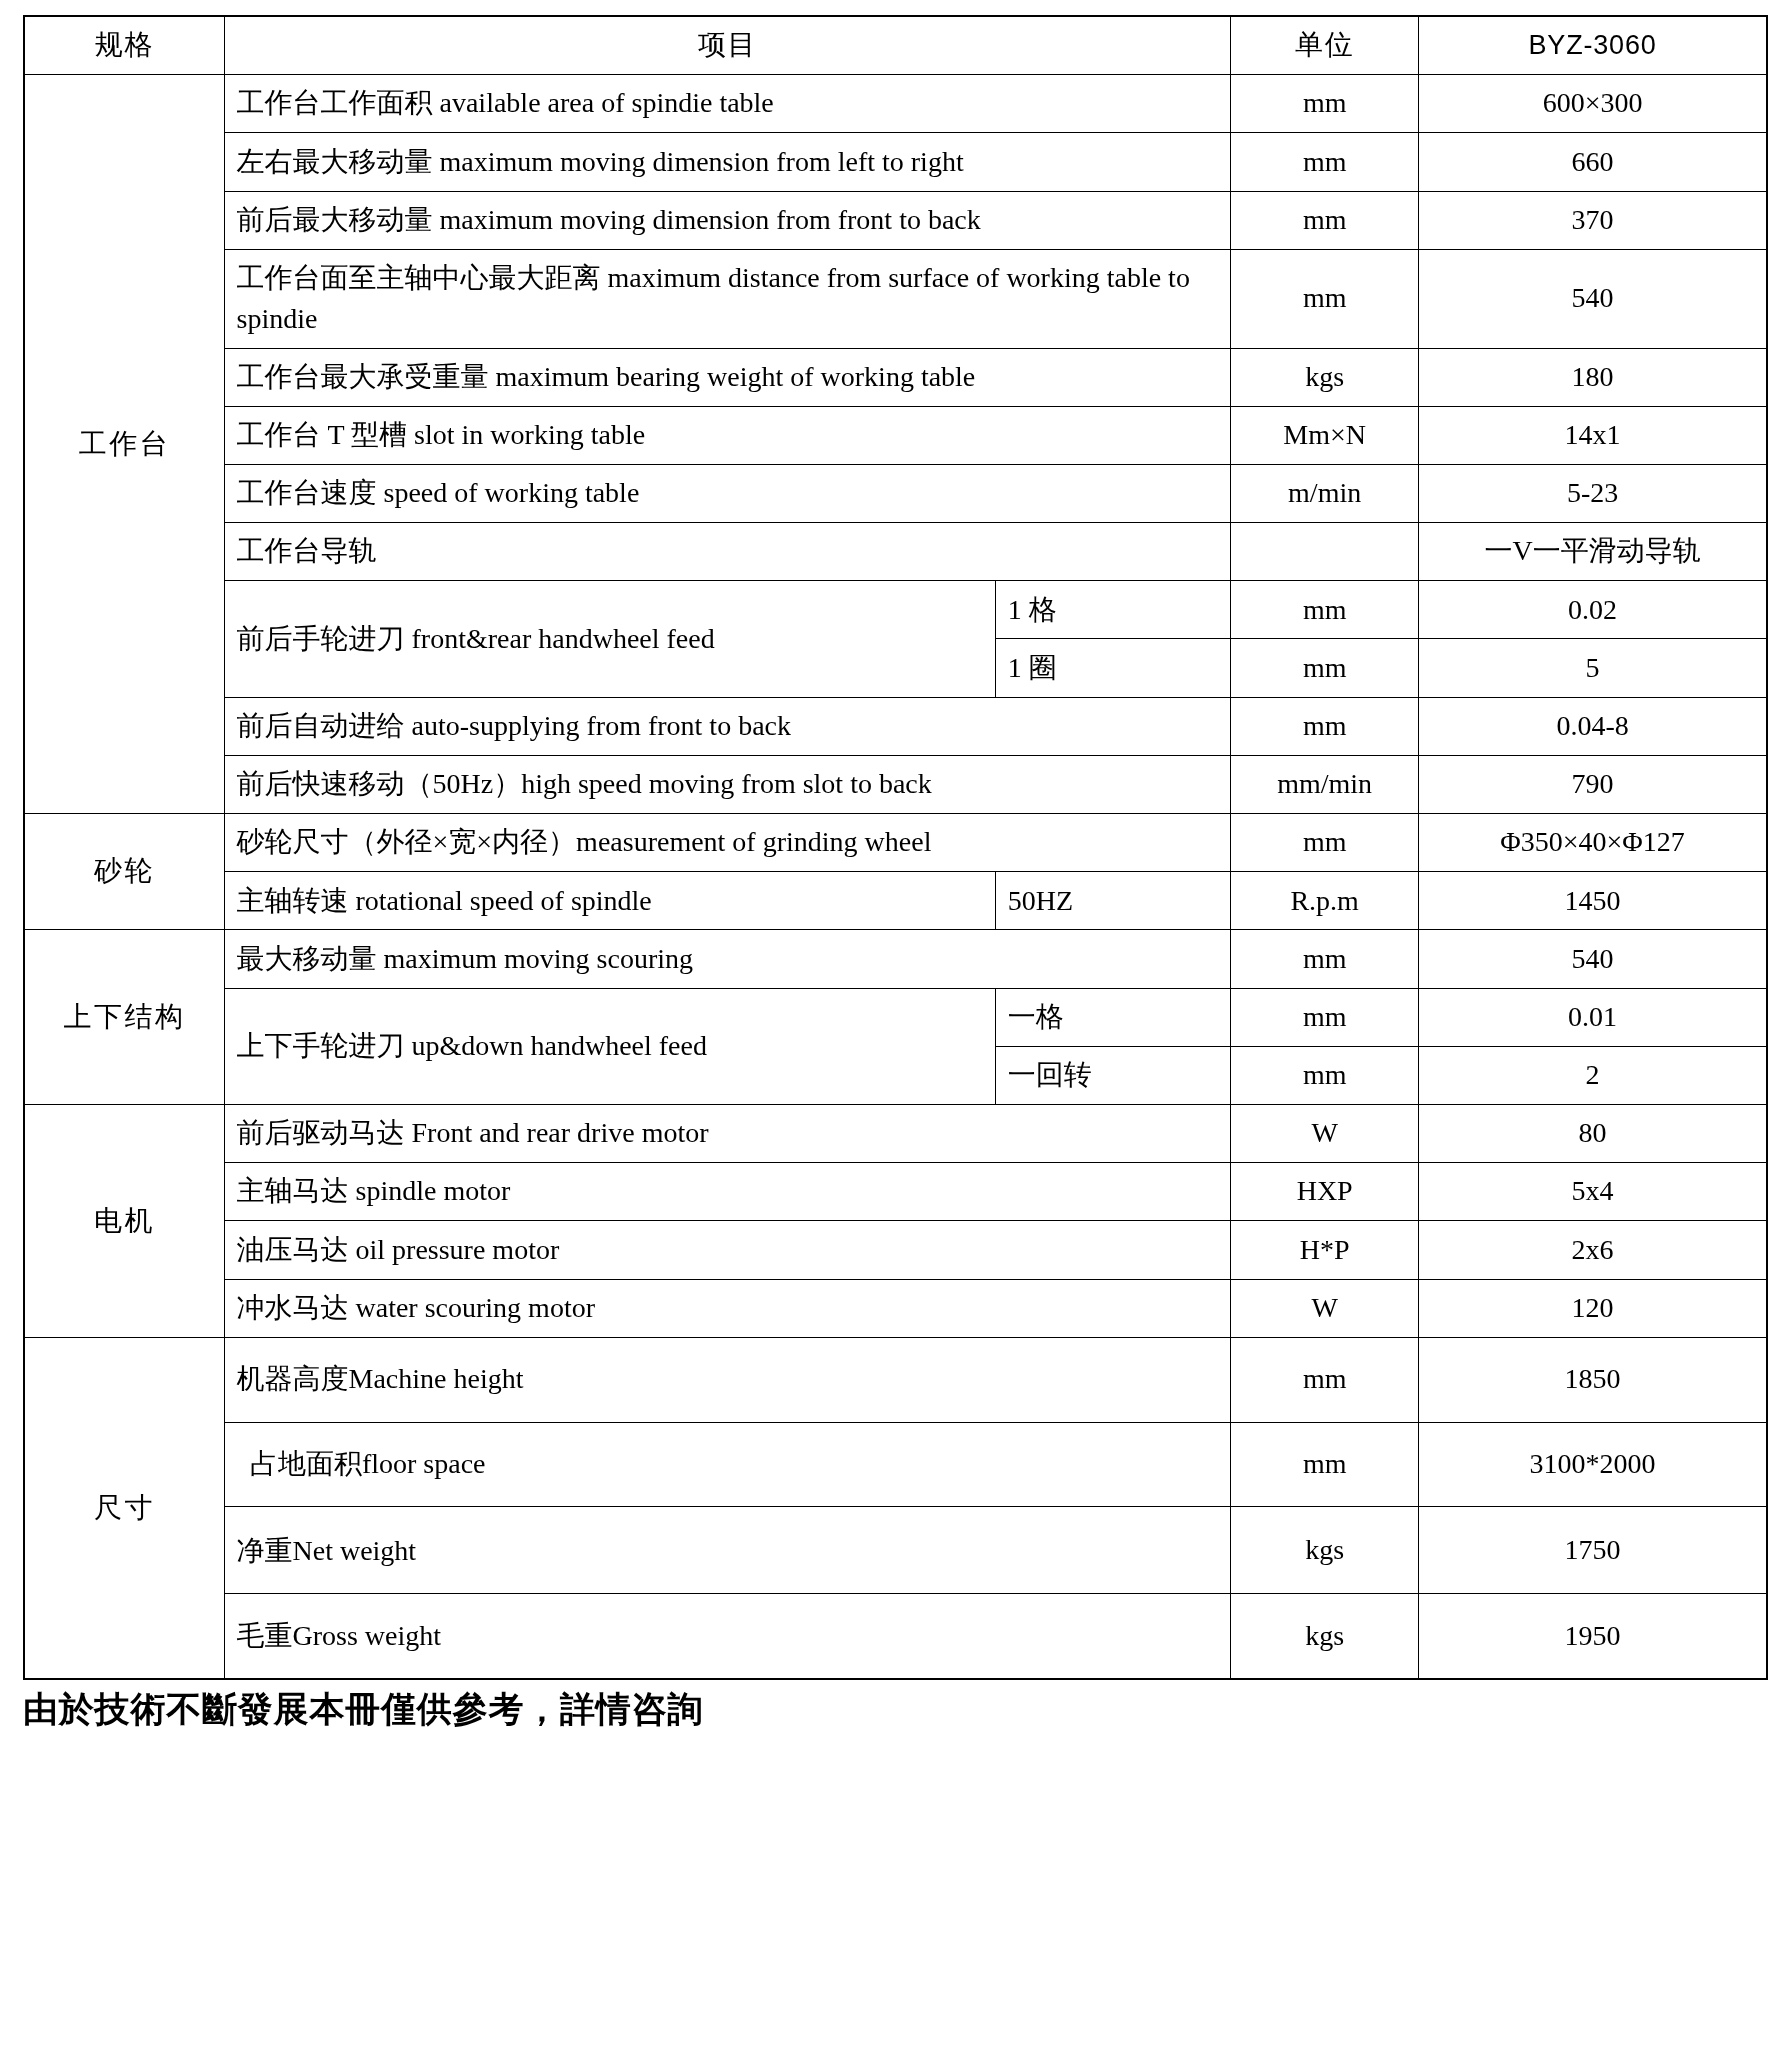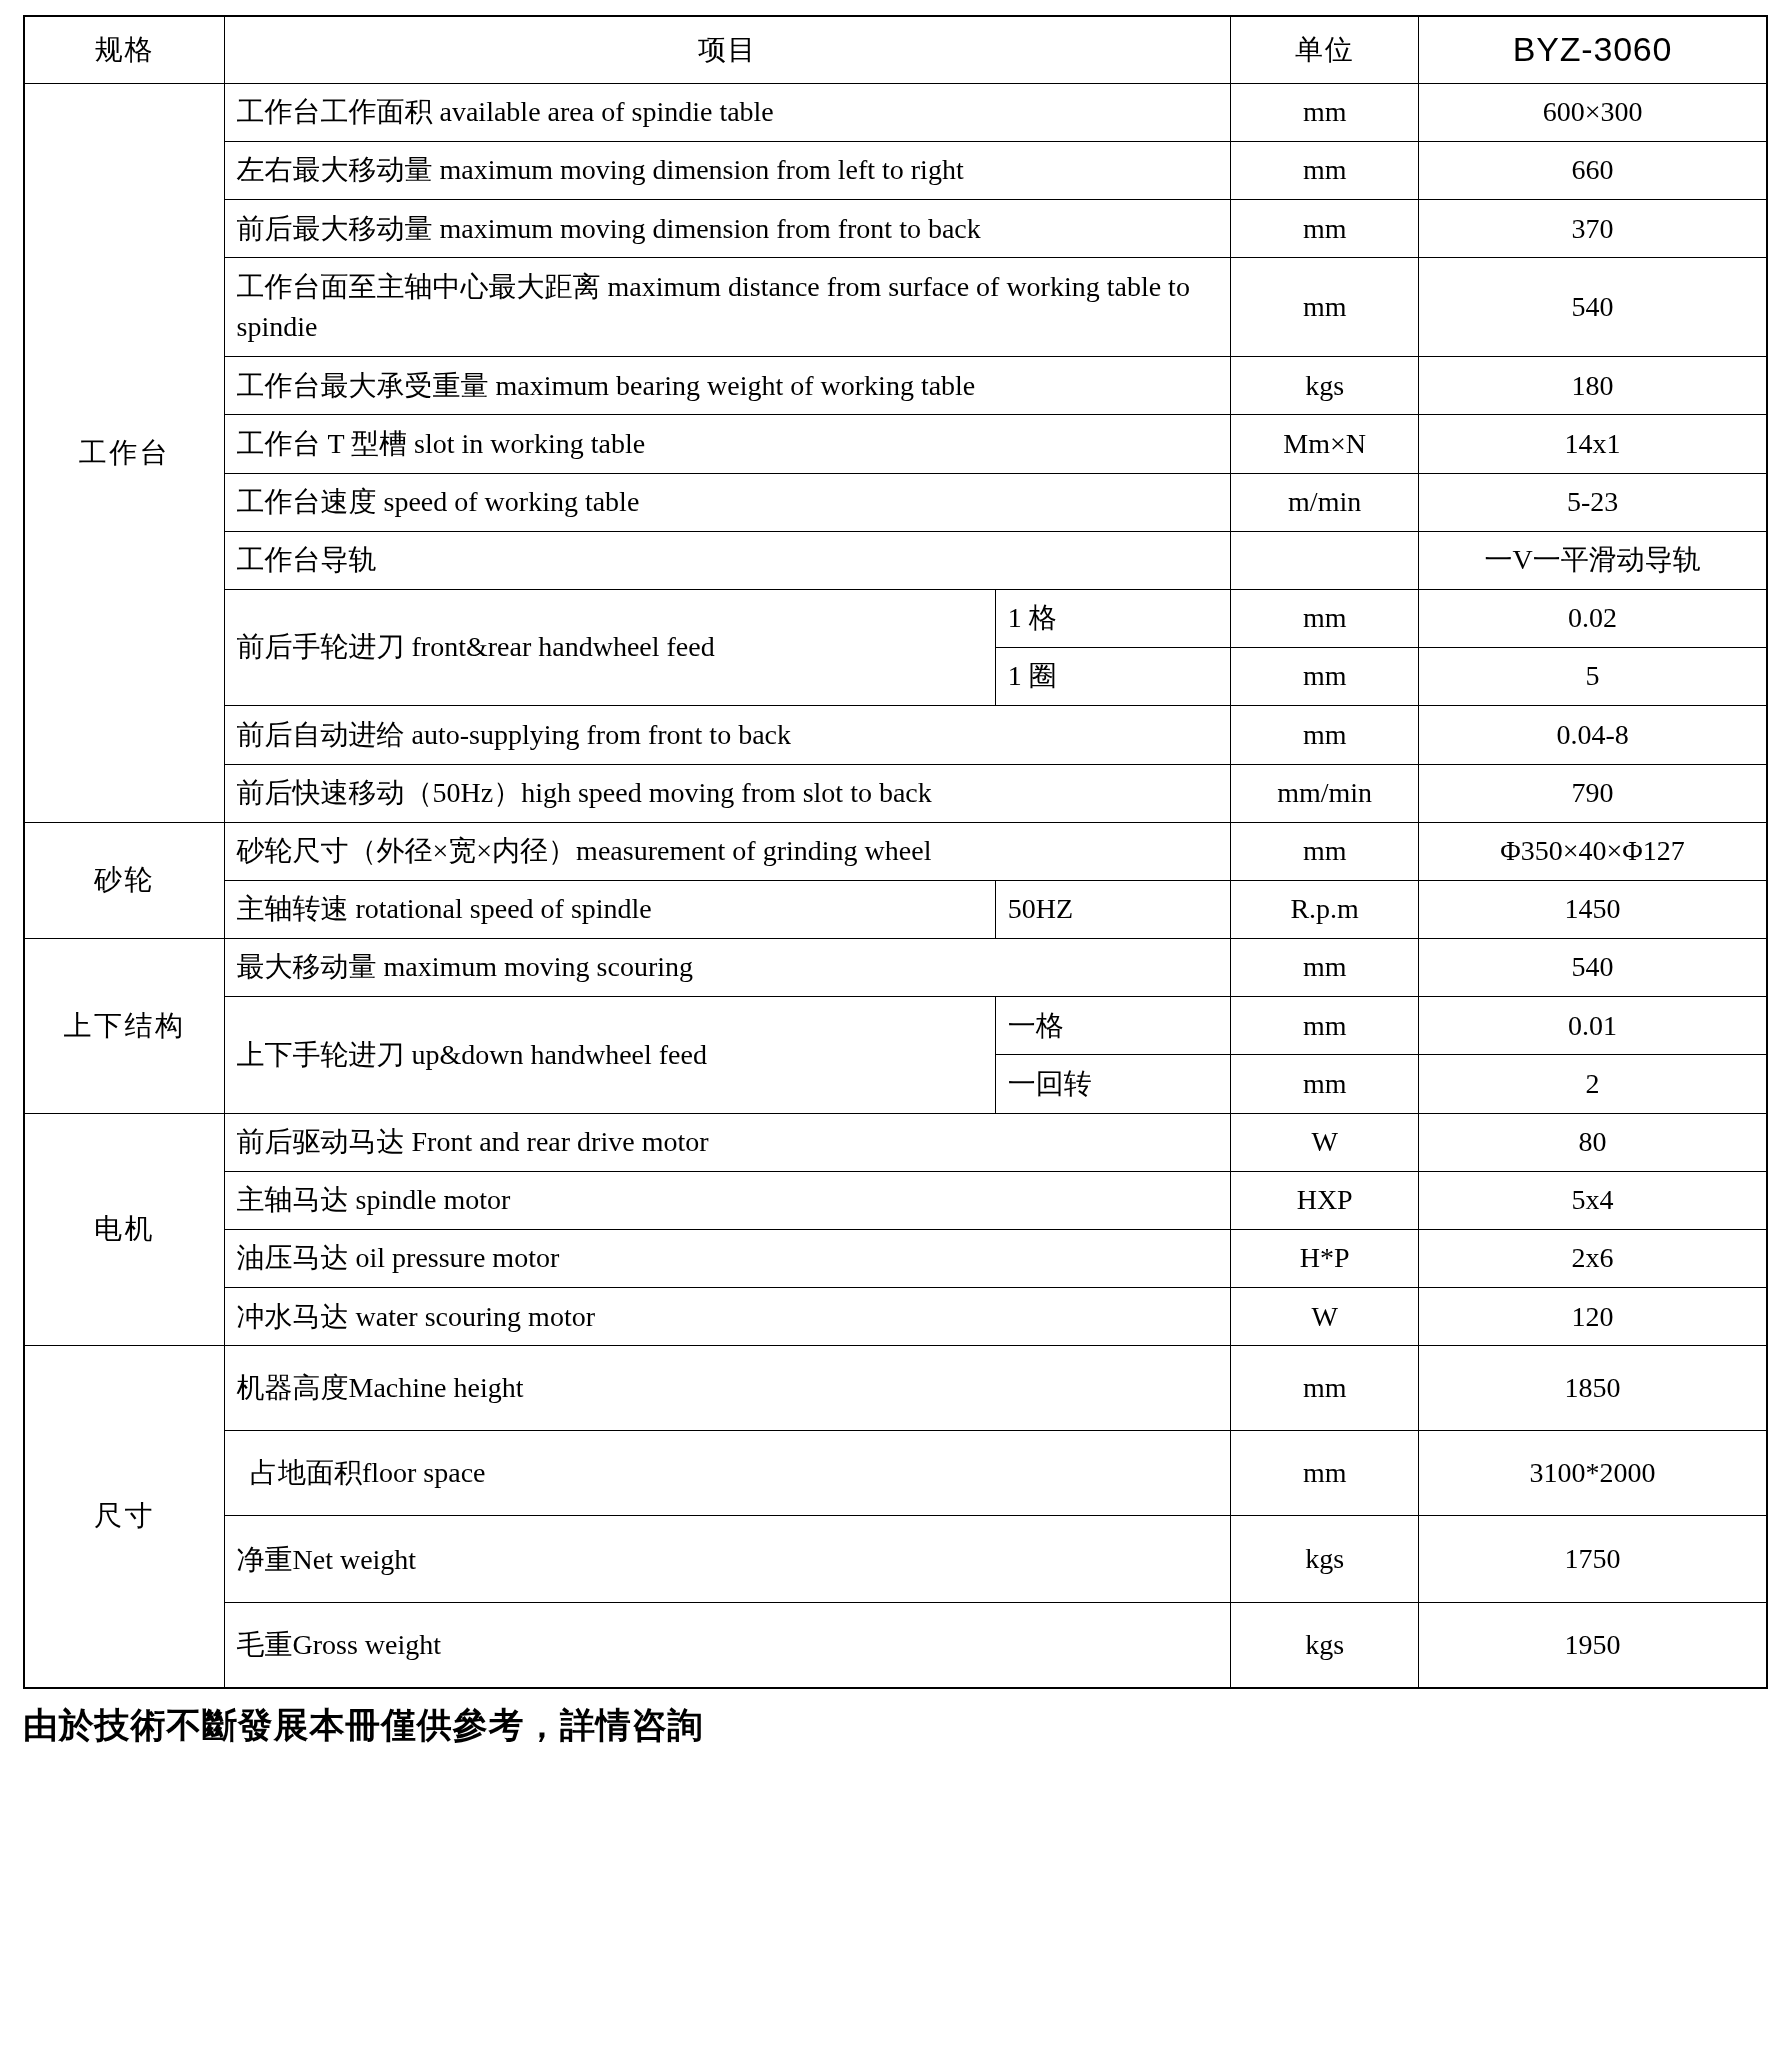--- a/index.html
+++ b/index.html
@@ -41,21 +41,21 @@
 
   .hdr td {
     text-align: center;
     font-weight: bold;
     font-size: 37px;
     padding: 18.3px 6.6px;
     letter-spacing: 1.7px;
   }
   .hdr td.model {
     font-family: "Liberation Sans", "DejaVu Sans", sans-serif;
-    font-size: 34px;
+    font-size: 27px;
     letter-spacing: 0.8px;
   }
   .group-cell {
     text-align: center;
     font-weight: bold;
     font-size: 37px;
     line-height: 1.25;
     letter-spacing: 2.5px;
   }
   .item-cell {
@@ -69,21 +69,21 @@
   }
   .unit-cell {
     text-align: center;
     font-size: 27.4px;
   }
   .val-cell {
     text-align: center;
     font-size: 28px;
   }
   .footnote {
-    margin-top: 13px;
+    margin-top: 6px;
     font-size: 35px;
     font-weight: bold;
     letter-spacing: 0.8px;
     font-family: "Liberation Serif", "DejaVu Serif", serif;
   }
 </style>
 </head>
 <body>
 
 <div class="page">

